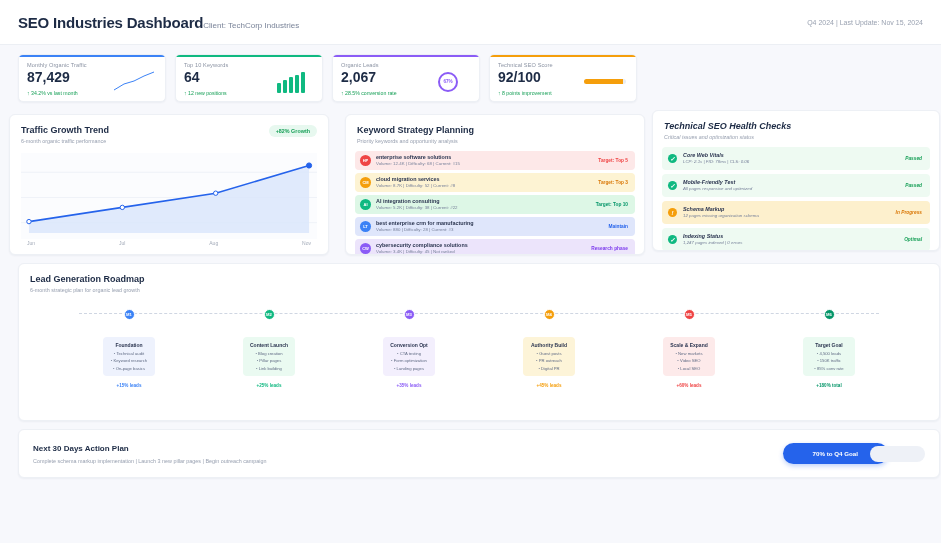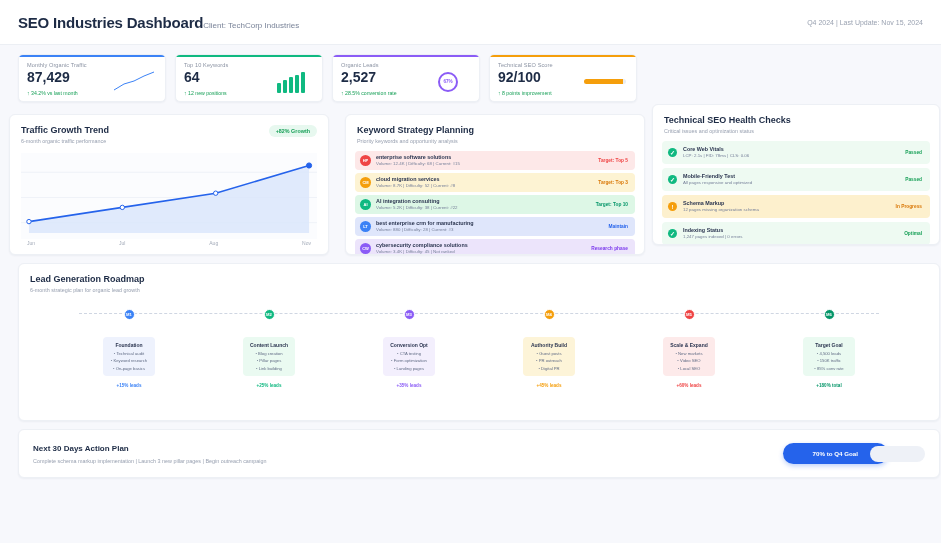--- a/index.html
+++ b/index.html
@@ -102,21 +102,21 @@
     display:flex; align-items:center; justify-content:center;
     color:#fff; font-size:4px; font-weight:bold; margin-right:5px;
   }
   .kw-txt { flex:1 1 auto; min-width:0; }
   .kw-name { font-size:5.4px; font-weight:bold; color:#2b3550; line-height:1.25;
              white-space:nowrap; overflow:hidden; text-overflow:ellipsis; }
   .kw-meta { font-size:4.4px; color:#77819a; line-height:1.3; margin-top:0.5px;
              white-space:nowrap; overflow:hidden; text-overflow:ellipsis; }
   .kw-target { font-size:4.8px; font-weight:bold; margin-left:6px; white-space:nowrap; }
 
-  #health-panel { left:652px; top:104px; width:288px; height:141px; }
+  #health-panel { left:652px; top:110px; width:288px; height:141px;font-style:italic; }
   .hc-list { position:absolute; left:9px; top:36px; right:9px; }
   .hc-row {
     height:23px; border-radius:4px; margin-bottom:4px;
     display:flex; align-items:center; padding:0 8px 0 6px;
   }
   .hc-icon {
     width:9px; height:9px; border-radius:50%; flex:0 0 9px; margin-right:6px;
     display:flex; align-items:center; justify-content:center;
     color:#fff; font-size:6px; font-weight:bold; line-height:1;
   }
@@ -204,21 +204,21 @@
             <i style="height:16px"></i>
             <i style="height:18px"></i>
             <i style="height:21px"></i>
           </div>
         </div>
       </div>
       <div class="kpi">
         <div class="kpi-topbar" style="background:#8b5cf6"></div>
         <div class="kpi-col">
           <div class="kpi-label">Organic Leads</div>
-          <div class="kpi-value">2,527</div>
+          <div class="kpi-value">2,067</div>
           <div class="kpi-delta" style="color:#18a058">↑ 28.5% conversion rate</div>
         </div>
         <div class="kpi-viz">
           <div class="ring">67%</div>
         </div>
       </div>
       <div class="kpi">
         <div class="kpi-topbar" style="background:#f59e0b"></div>
         <div class="kpi-col">
           <div class="kpi-label">Technical SEO Score</div>

